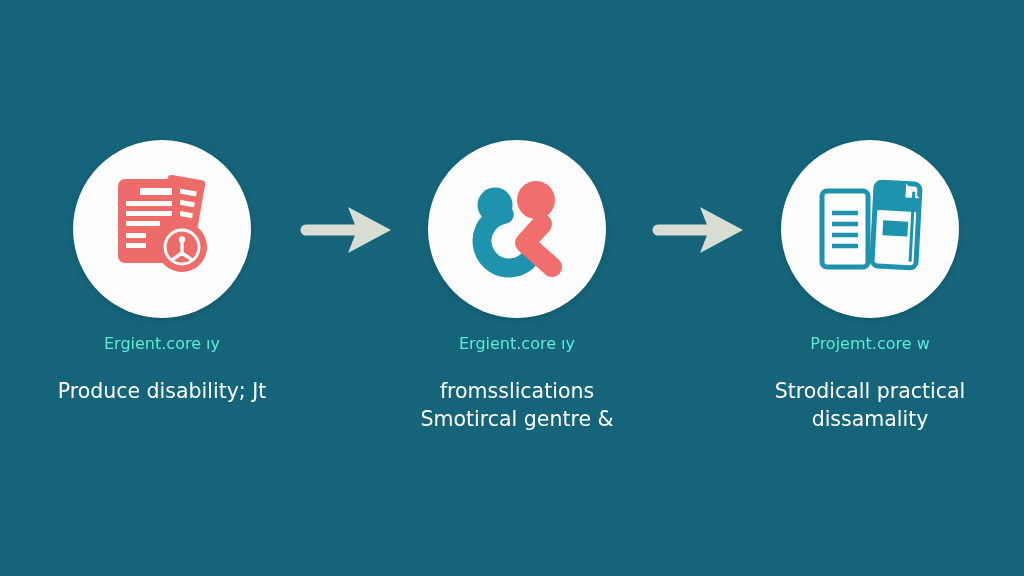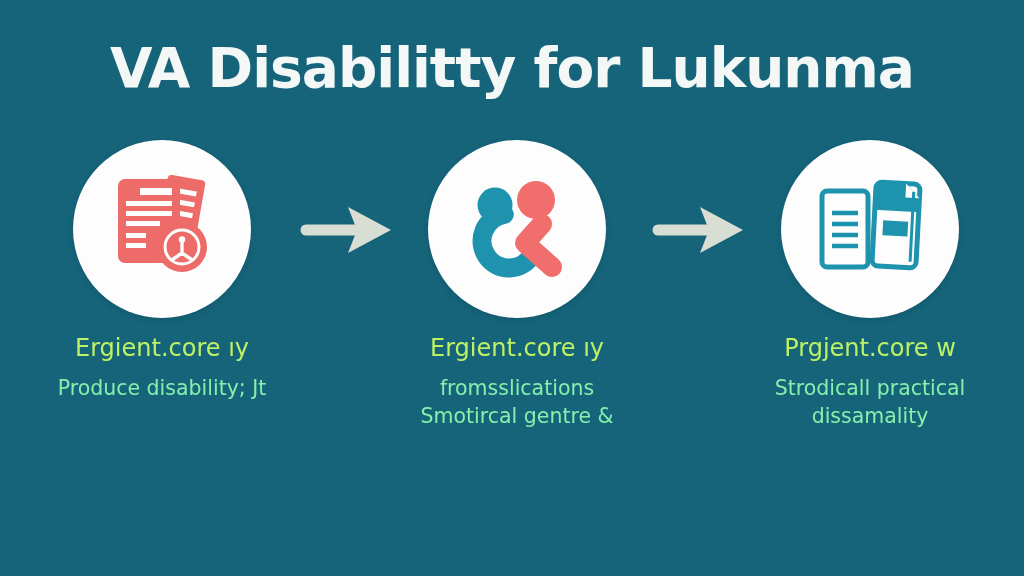--- a/index.html
+++ b/index.html
@@ -36,37 +36,36 @@
   .arrow-1{left:298px;}
   .arrow-2{left:650px;}
   .caption{
     position:absolute;top:334px;width:300px;
     text-align:center;
   }
   .caption-1{left:12px;}
   .caption-2{left:367px;}
   .caption-3{left:720px;}
   .caption .heading{
-    font-size:24px;
+    font-size:16px;
     font-weight:500;
-    color:#bef264;
-    margin-bottom:13px;
+    color:#5eead4;
+    margin-bottom:25px;
   }
   .caption .body-line{
     font-size:20.5px;
     line-height:27.5px;
-    color:#86efac;
+    color:#ffffff;
   }
 </style>
 </head>
 <body>
 
 <div class="slide">
 
-  <div class="title">VA Disabilitty for Lukunma</div>
 
   <div class="circle circle-1">
     <span>
       <svg width="120" height="120" viewBox="0 0 120 120">
         <g transform="rotate(10 78 45)">
           <rect x="60" y="10" width="38" height="72" rx="4" fill="#ed6b68"></rect>
           <rect x="67" y="22" width="24" height="5" fill="#fcfdfc"></rect>
           <rect x="67" y="33" width="24" height="5" fill="#fcfdfc"></rect>
           <rect x="67" y="44" width="24" height="5" fill="#fcfdfc"></rect>
         </g>
@@ -131,18 +130,18 @@
     <div class="body-line">Produce disability; Jt</div>
   </div>
 
   <div class="caption caption-2">
     <div class="heading">Ergient.core ıy</div>
     <div class="body-line">fromsslications</div>
     <div class="body-line">Smotircal gentre &amp;</div>
   </div>
 
   <div class="caption caption-3">
-    <div class="heading">Prgjent.core w</div>
+    <div class="heading">Projemt.core w</div>
     <div class="body-line">Strodicall practical</div>
     <div class="body-line">dissamality</div>
   </div>
 
 </div>
 
 </body></html>

